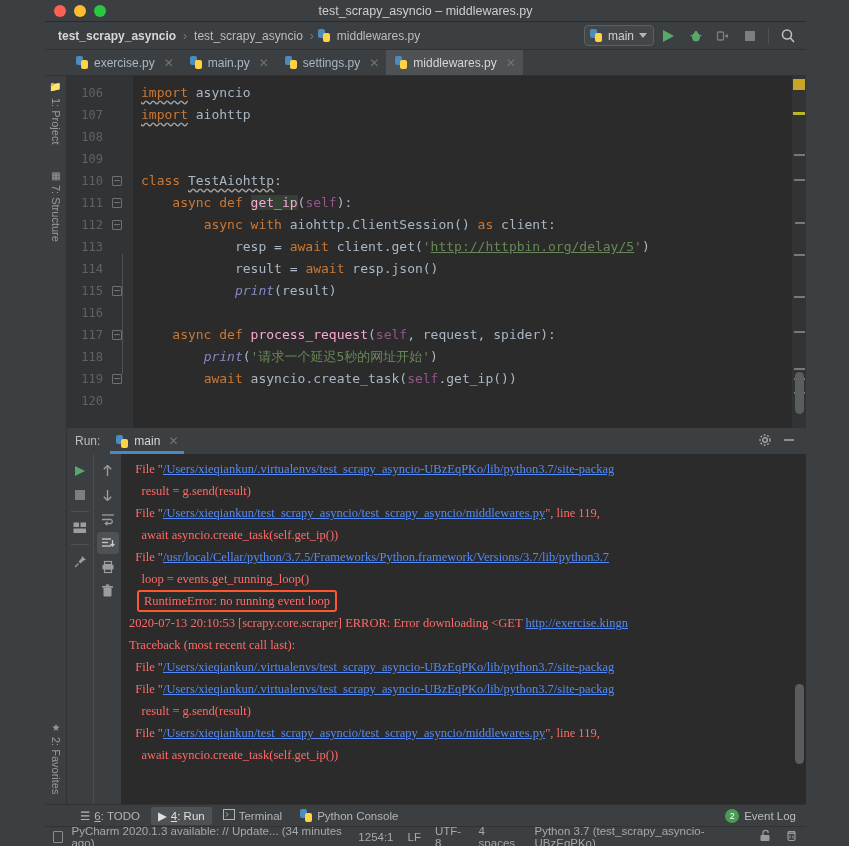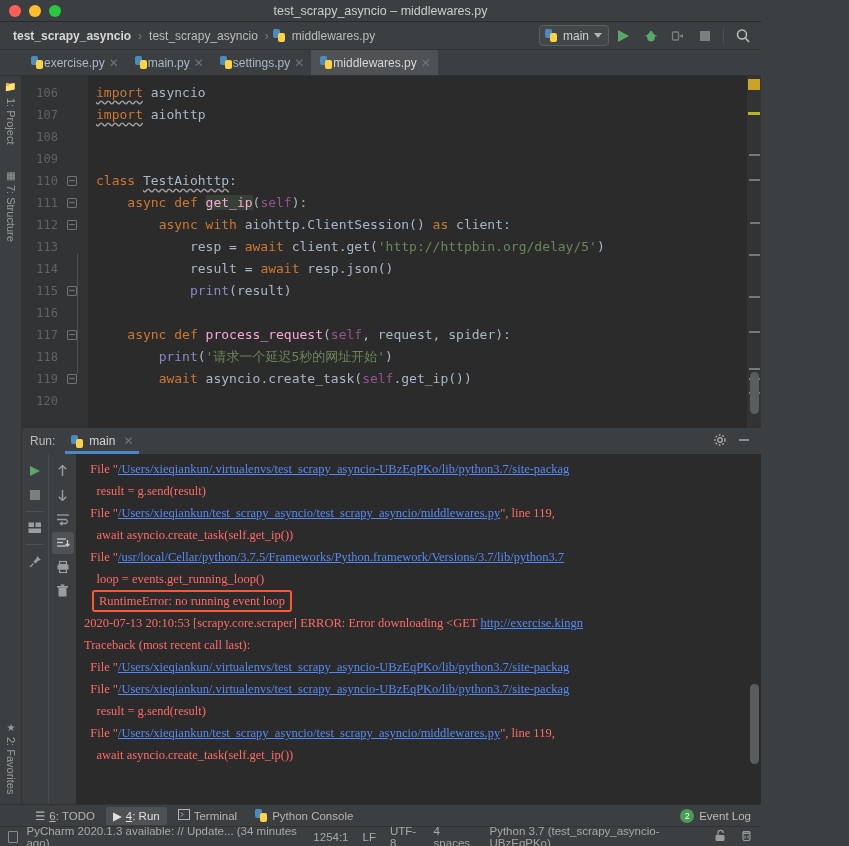--- a/index.html
+++ b/index.html
@@ -4,21 +4,21 @@
 <style>
   * { box-sizing: border-box; margin: 0; padding: 0; }
   html, body {
     width: 849px; height: 846px;
     background: #3c3f41;
     font-family: "Liberation Sans", sans-serif;
     font-size: 12px;
     color: #bbbbbb;
     overflow: hidden;
   }
-  .app { width: 761px; height: 846px; display: flex; flex-direction: column; position: relative; }
+  .app { width: 761px; height: 846px; display: flex; flex-direction: column; position: relative; margin-left: 45px; }
 
   
   .titlebar {
     height: 22px; background: #3c3f41; position: relative;
     display: flex; align-items: center; flex: 0 0 22px;
     border-bottom: 1px solid #2b2b2b;
   }
   .traffic { display: flex; gap: 8px; padding-left: 9px; align-items: center; }
   .dot { width: 12px; height: 12px; border-radius: 50%; display: block; }
   .dot.red { background: #ff5f57; }
@@ -57,21 +57,21 @@
   .pyico .b { position: absolute; width: 7px; height: 9px; border-radius: 2px; }
   .pyico .blue { background: #4b8bbe; left: 0; top: 0; }
   .pyico .yellow { background: #ffd343; left: 5px; top: 4px; }
 
   
   .tabstrip {
     height: 26px; flex: 0 0 26px; background: #3c3f41; display: flex; align-items: stretch;
     border-bottom: 1px solid #323232; padding-left: 22px;
   }
   .tab {
-    display: flex; align-items: center; padding: 0 7px 0 9px;
+    display: flex; align-items: center; gap: 5px; padding: 0 7px 0 9px;
     font-size: 12px; color: #a9b7c6; position: relative; white-space: nowrap;
   }
   .tab.active { background: #4e5254; color: #d7d7d7; }
   .tab .x { color: #6f7577; font-size: 12px; margin-left: 4px; }
 
   
   .body { flex: 1 1 auto; display: flex; position: relative; min-height: 0; }
 
   
   .leftstrip {
@@ -108,22 +108,22 @@
     flex: 1 1 auto; background: #2b2b2b; position: relative; padding-top: 6px;
     font-family: "DejaVu Sans Mono", monospace; font-size: 13px; overflow: hidden;
   }
   .cline { height: 22px; line-height: 22px; white-space: pre; padding-left: 8px; color: #a9b7c6; }
   .kw { color: #cc7832; }
   .fn { color: #f9a8d4; }
   .cls { color: #a9b7c6; }
   .self { color: #94558d; }
   .param { color: #a9b7c6; }
   .str { color: #6a8759; }
-  .link { color: #6a8759; }
-  .builtin { color: #8888c6; }
+  .link { color: #6a8759; text-decoration: underline; }
+  .builtin { color: #8888c6; font-style: italic; }
   .err-underline {
     text-decoration: underline; text-decoration-style: wavy;
     text-decoration-color: #a5a5a5; text-underline-offset: 3px;
   }
   .hl-ident { background: #344134; border-radius: 1px; }
 
   
   .markerbar { width: 14px; flex: 0 0 14px; background: #313335; position: relative; }
   .mk { position: absolute; right: 1px; height: 2px; background: #787878; }
   .mk.warn { background: #bbb529; height: 3px; }

